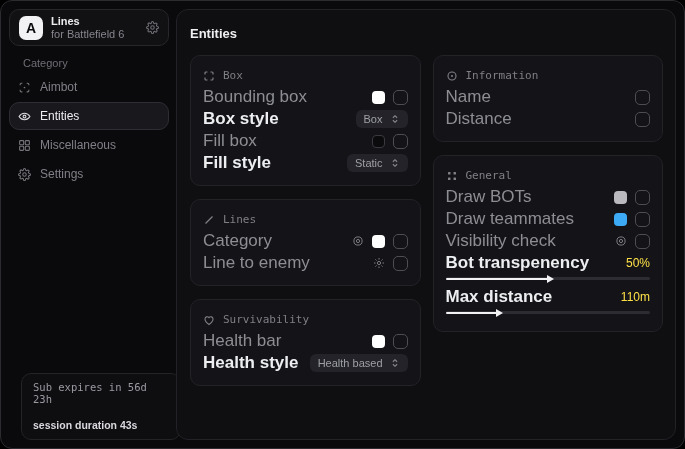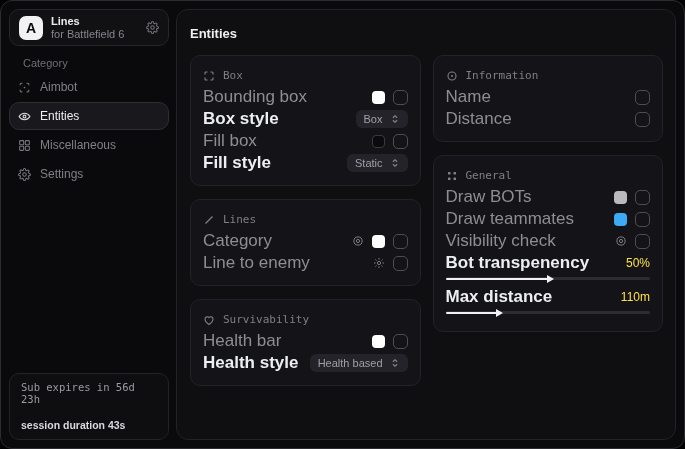--- a/index.html
+++ b/index.html
@@ -42,21 +42,21 @@
     color:#808087; font-size:12px; border:1px solid transparent;
     cursor:default;
     text-align:center;
   }
   .nav-item.selected {
     background:#18181d; border-color:#2d2d33; color:#eeeef1;
   }
   .nav-icon { display:flex; color:inherit; opacity:.9; }
 
   .footer-card {
-    position:absolute; left:8px; bottom:8px; width:160px;
+    position:absolute; left:20px; bottom:8px; width:160px;
     background:#0e0e11; border:1px solid #232328; border-radius:10px;
     padding:7px 11px 8px;
   }
   .footer-line1 { font-family:"DejaVu Sans Mono", monospace; font-size:10.5px; color:#9a9aa1; }
   .footer-line2 { font-size:10.5px; font-weight:bold; color:#d9d9de; margin-top:14px; }
 
   
   .main {
     position:absolute; left:175px; top:8px; right:8px; bottom:8px;
     background:#0f0f12; border:1px solid #222227; border-radius:12px;

